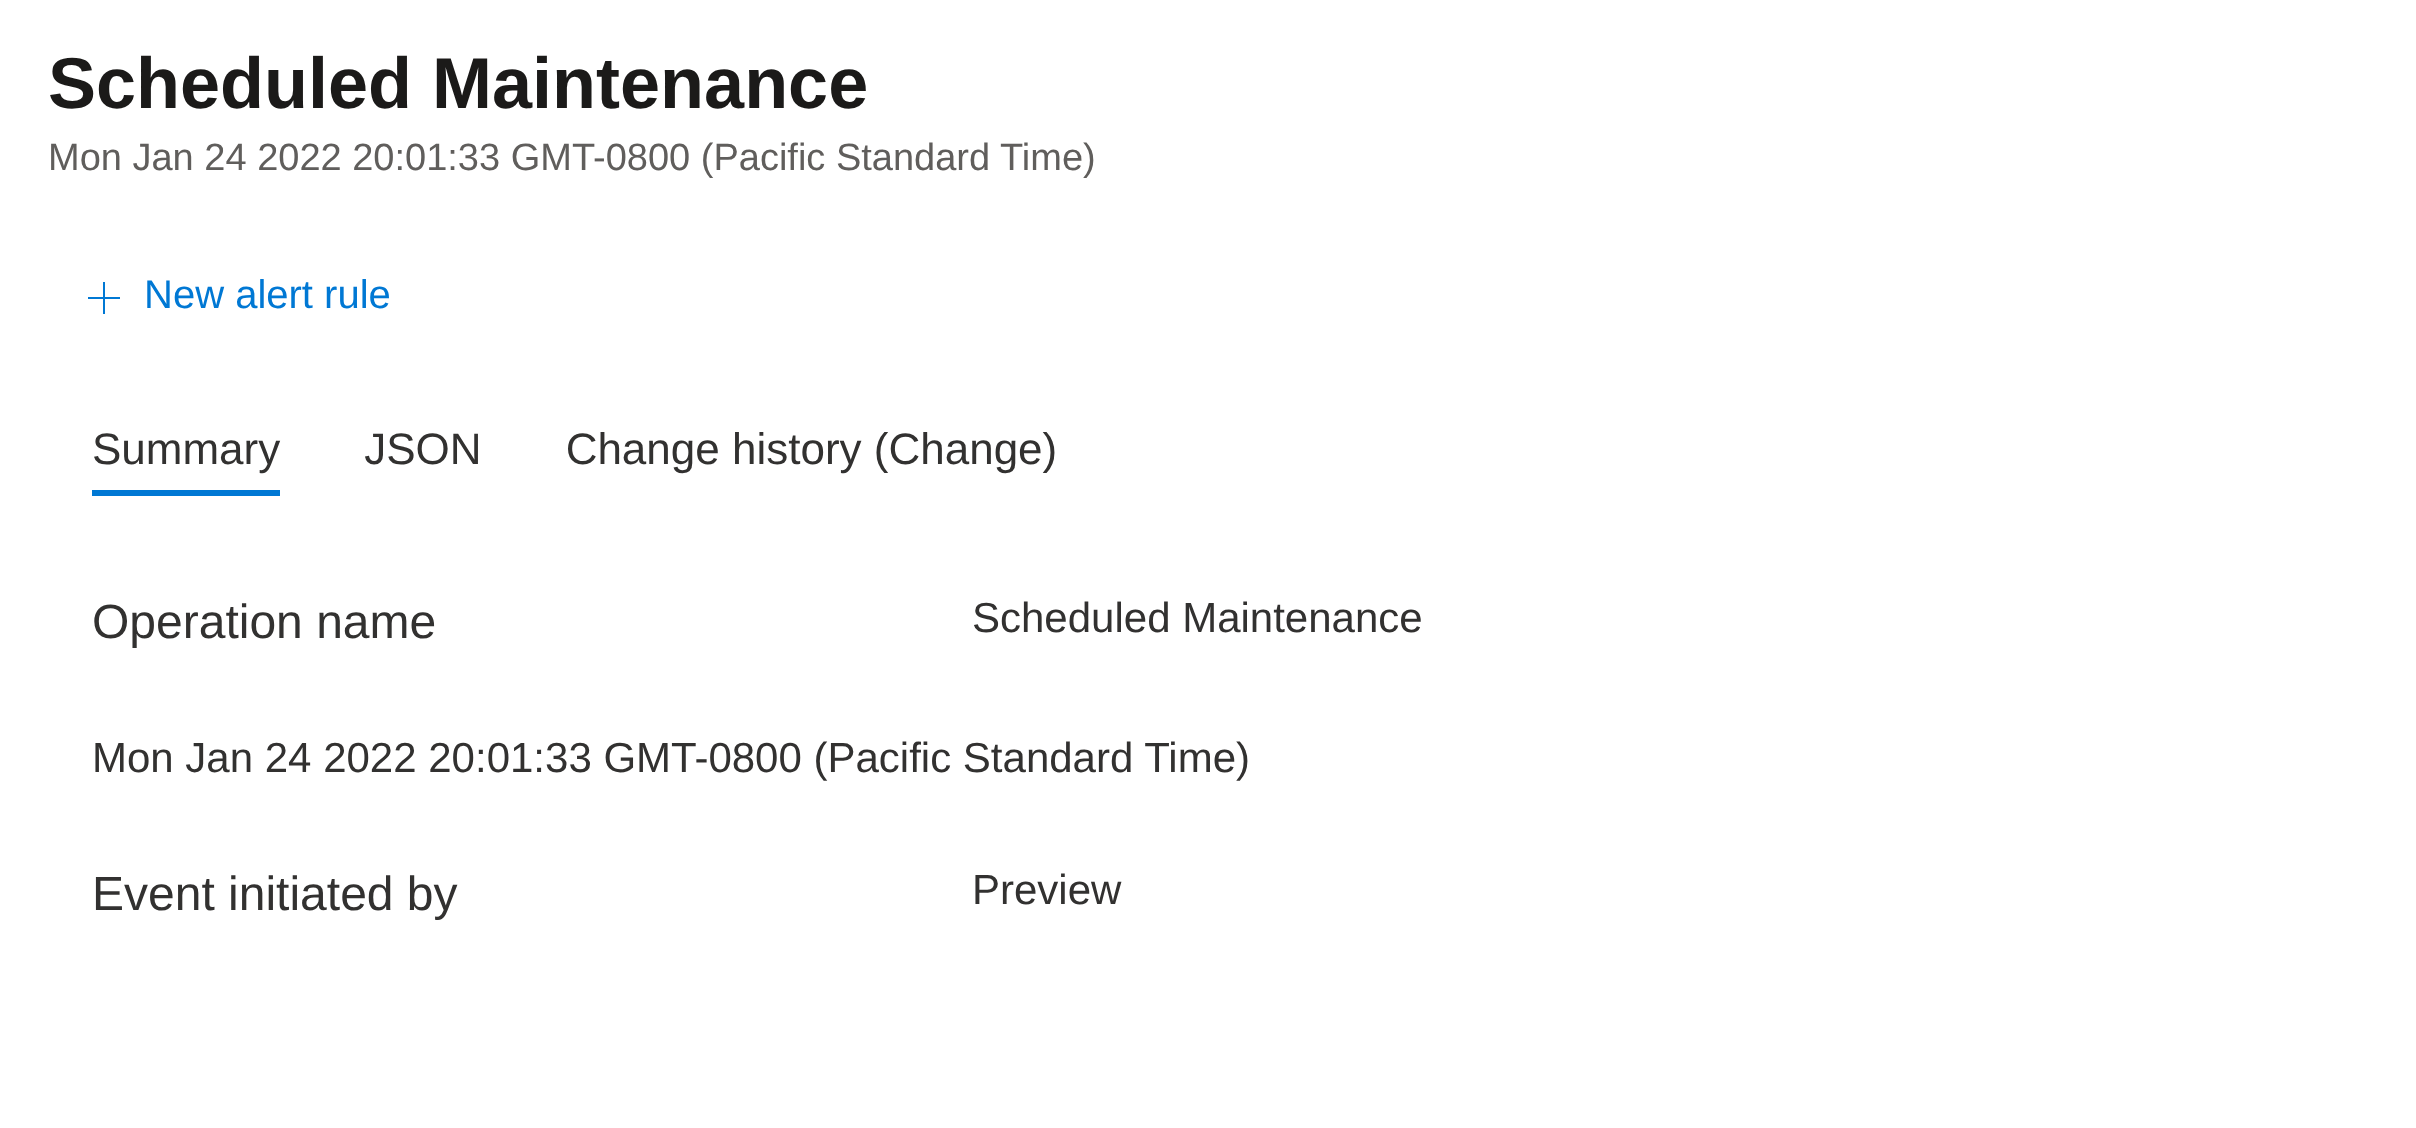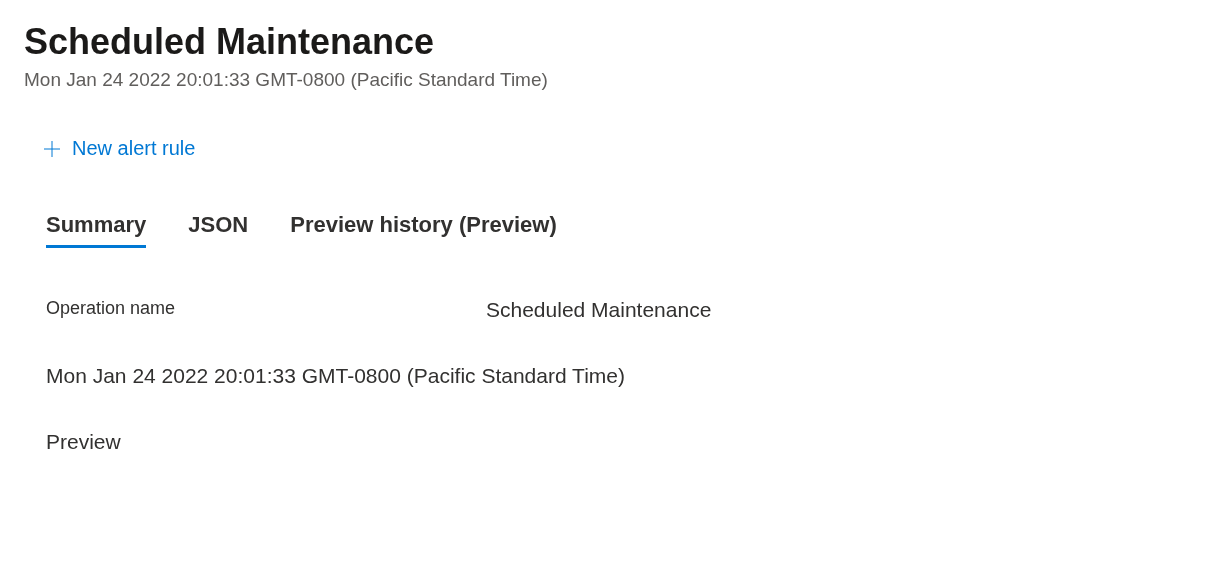--- a/index.html
+++ b/index.html
@@ -58,44 +58,44 @@
       gap: 42px;
       padding-left: 22px;
       margin-bottom: 50px;
     }
     .tab {
       font-size: 22px;
       color: #323130;
       cursor: pointer;
       padding-bottom: 10px;
       position: relative;
-      font-weight: 700;
+      font-weight: 400;
     }
     .tab.active {
-      font-weight: 700;
+      font-weight: 400;
     }
     .tab.active::after {
       content: '';
       position: absolute;
       bottom: 0;
       left: 0;
       right: 0;
       height: 3px;
       background: #0078d4;
     }
     .details {
       padding-left: 22px;
     }
     .detail-row {
       display: flex;
       margin-bottom: 42px;
     }
     .detail-label {
       width: 440px;
-      font-size: 18px;
+      font-size: 24px;
       color: #323130;
       font-weight: 400;
     }
     .detail-value {
       font-size: 21px;
       color: #323130;
       font-weight: 400;
     }
   </style>
 </head>
@@ -112,27 +112,28 @@
         <line x1="2" y1="10" x2="18" y2="10"></line>
       </svg>
     </span>
     <span>New alert rule</span>
   </button>
 </div>
 
 <div class="tabs">
   <div class="tab active">Summary</div>
   <div class="tab">JSON</div>
-  <div class="tab">Preview history (Preview)</div>
+  <div class="tab">Change history (Change)</div>
 </div>
 
 <div class="details">
   <div class="detail-row">
     <div class="detail-label">Operation name</div>
     <div class="detail-value">Scheduled Maintenance</div>
   </div>
   <div class="detail-row">
     <div class="detail-value">Mon Jan 24 2022 20:01:33 GMT-0800 (Pacific Standard Time)</div>
   </div>
   <div class="detail-row">
+    <div class="detail-label">Event initiated by</div>
     <div class="detail-value">Preview</div>
   </div>
 </div>
 
 </body></html>

